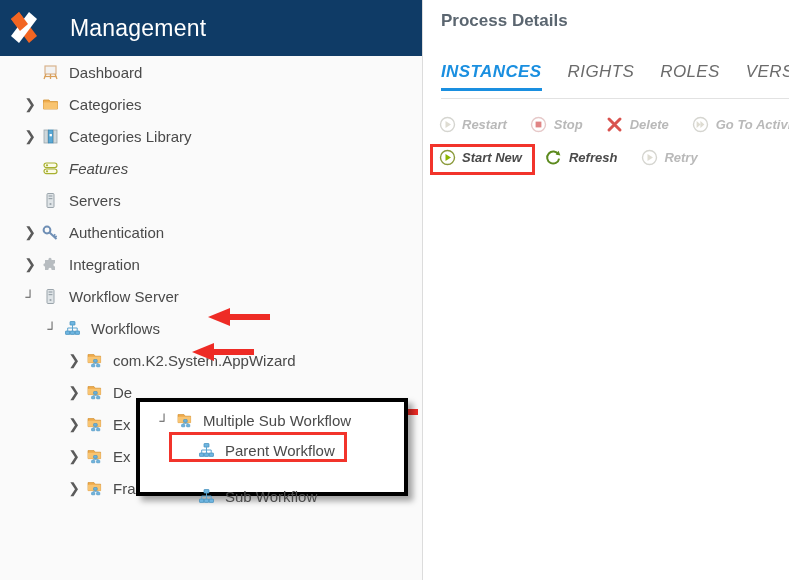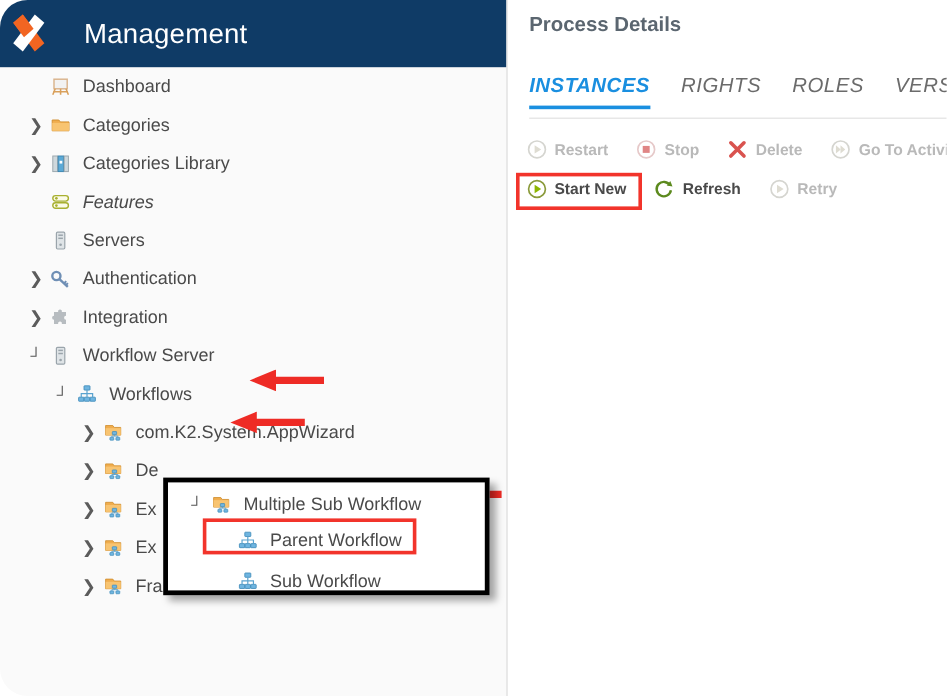--- a/index.html
+++ b/index.html
@@ -2,21 +2,21 @@
 <html><head>
 <meta charset="utf-8">
 <style>
   html, body {
     margin: 0; padding: 0;
     width: 789px; height: 580px;
     overflow: hidden;
     background: #ffffff;
     font-family: "Liberation Sans", sans-serif;
   }
-  #app { position: relative; width: 789px; height: 580px; overflow: hidden; border-radius: 23px; }
+  #app { position: relative; width: 789px; height: 580px; overflow: hidden; }
 
   
   #sidebar {
     position: absolute; left: 0; top: 0;
     width: 422px; height: 580px;
     background: #fafafa;
     border-right: 1px solid #dcdcdc;
     overflow: hidden;
   }
   #brandbar {
@@ -87,21 +87,21 @@
 
   
   #toolbar { position: absolute; left: 5px; top: 108px; right: 0; }
   .tbrow { display: flex; align-items: center; height: 33px; white-space: nowrap; }
   .tbtn {
     display: flex; align-items: center; font-size: 13px; font-weight: bold;
     margin-right: 6px; padding: 3px 8px; color: #b9b9b9;
   }
   .tbtn.enabled { color: #4a4a4a; }
   .tbtn .tbico { width: 20px; height: 18px; flex: 0 0 20px; display:flex; align-items:center; justify-content:center; }
-  .tbtn .tblabel { padding-left: 5px; }
+  .tbtn .tblabel { padding-left: 5px; font-style: italic; }
   #startnew-highlight {
     position: absolute; left: 1px; top: 36px; width: 105px; height: 31px;
     border: 3px solid #f2342b; box-sizing: border-box;
   }
 
   
   .arrow { position: absolute; pointer-events: none; }
   #callout {
     position: absolute; left: 136px; top: 398px; width: 272px; height: 98px;
     background: #ffffff; border: 4px solid #000000; box-sizing: border-box;
@@ -428,21 +428,21 @@
             <svg class="ic" width="17" height="17" viewBox="0 0 17 17">
               <rect x="6" y="1.5" width="5" height="3.6" rx=".5" fill="#6fb5e0" stroke="#3f8cba" stroke-width=".7"></rect>
               <rect x="1.5" y="11" width="4.5" height="3.4" rx=".5" fill="#6fb5e0" stroke="#3f8cba" stroke-width=".7"></rect>
               <rect x="11" y="11" width="4.5" height="3.4" rx=".5" fill="#6fb5e0" stroke="#3f8cba" stroke-width=".7"></rect>
               <rect x="6.2" y="11" width="4.5" height="3.4" rx=".5" fill="#6fb5e0" stroke="#3f8cba" stroke-width=".7"></rect>
               <path d="M8.5 5.1 V8 M3.7 11 V8 H13.2 V11 M8.5 8 V11" stroke="#5aa3cf" stroke-width="1" fill="none"></path>
             </svg>
           </div>
           <div class="nav-label">Parent Workflow</div>
         </div>
-        <div class="co-row" style="padding-left: 38px; margin-top: 4px;">
+        <div class="co-row" style="padding-left: 38px; margin-top: 16px;">
           <div class="chev"></div>
           <div class="nav-ico">
             <svg class="ic" width="17" height="17" viewBox="0 0 17 17">
               <rect x="6" y="1.5" width="5" height="3.6" rx=".5" fill="#6fb5e0" stroke="#3f8cba" stroke-width=".7"></rect>
               <rect x="1.5" y="11" width="4.5" height="3.4" rx=".5" fill="#6fb5e0" stroke="#3f8cba" stroke-width=".7"></rect>
               <rect x="11" y="11" width="4.5" height="3.4" rx=".5" fill="#6fb5e0" stroke="#3f8cba" stroke-width=".7"></rect>
               <rect x="6.2" y="11" width="4.5" height="3.4" rx=".5" fill="#6fb5e0" stroke="#3f8cba" stroke-width=".7"></rect>
               <path d="M8.5 5.1 V8 M3.7 11 V8 H13.2 V11 M8.5 8 V11" stroke="#5aa3cf" stroke-width="1" fill="none"></path>
             </svg>
           </div>

